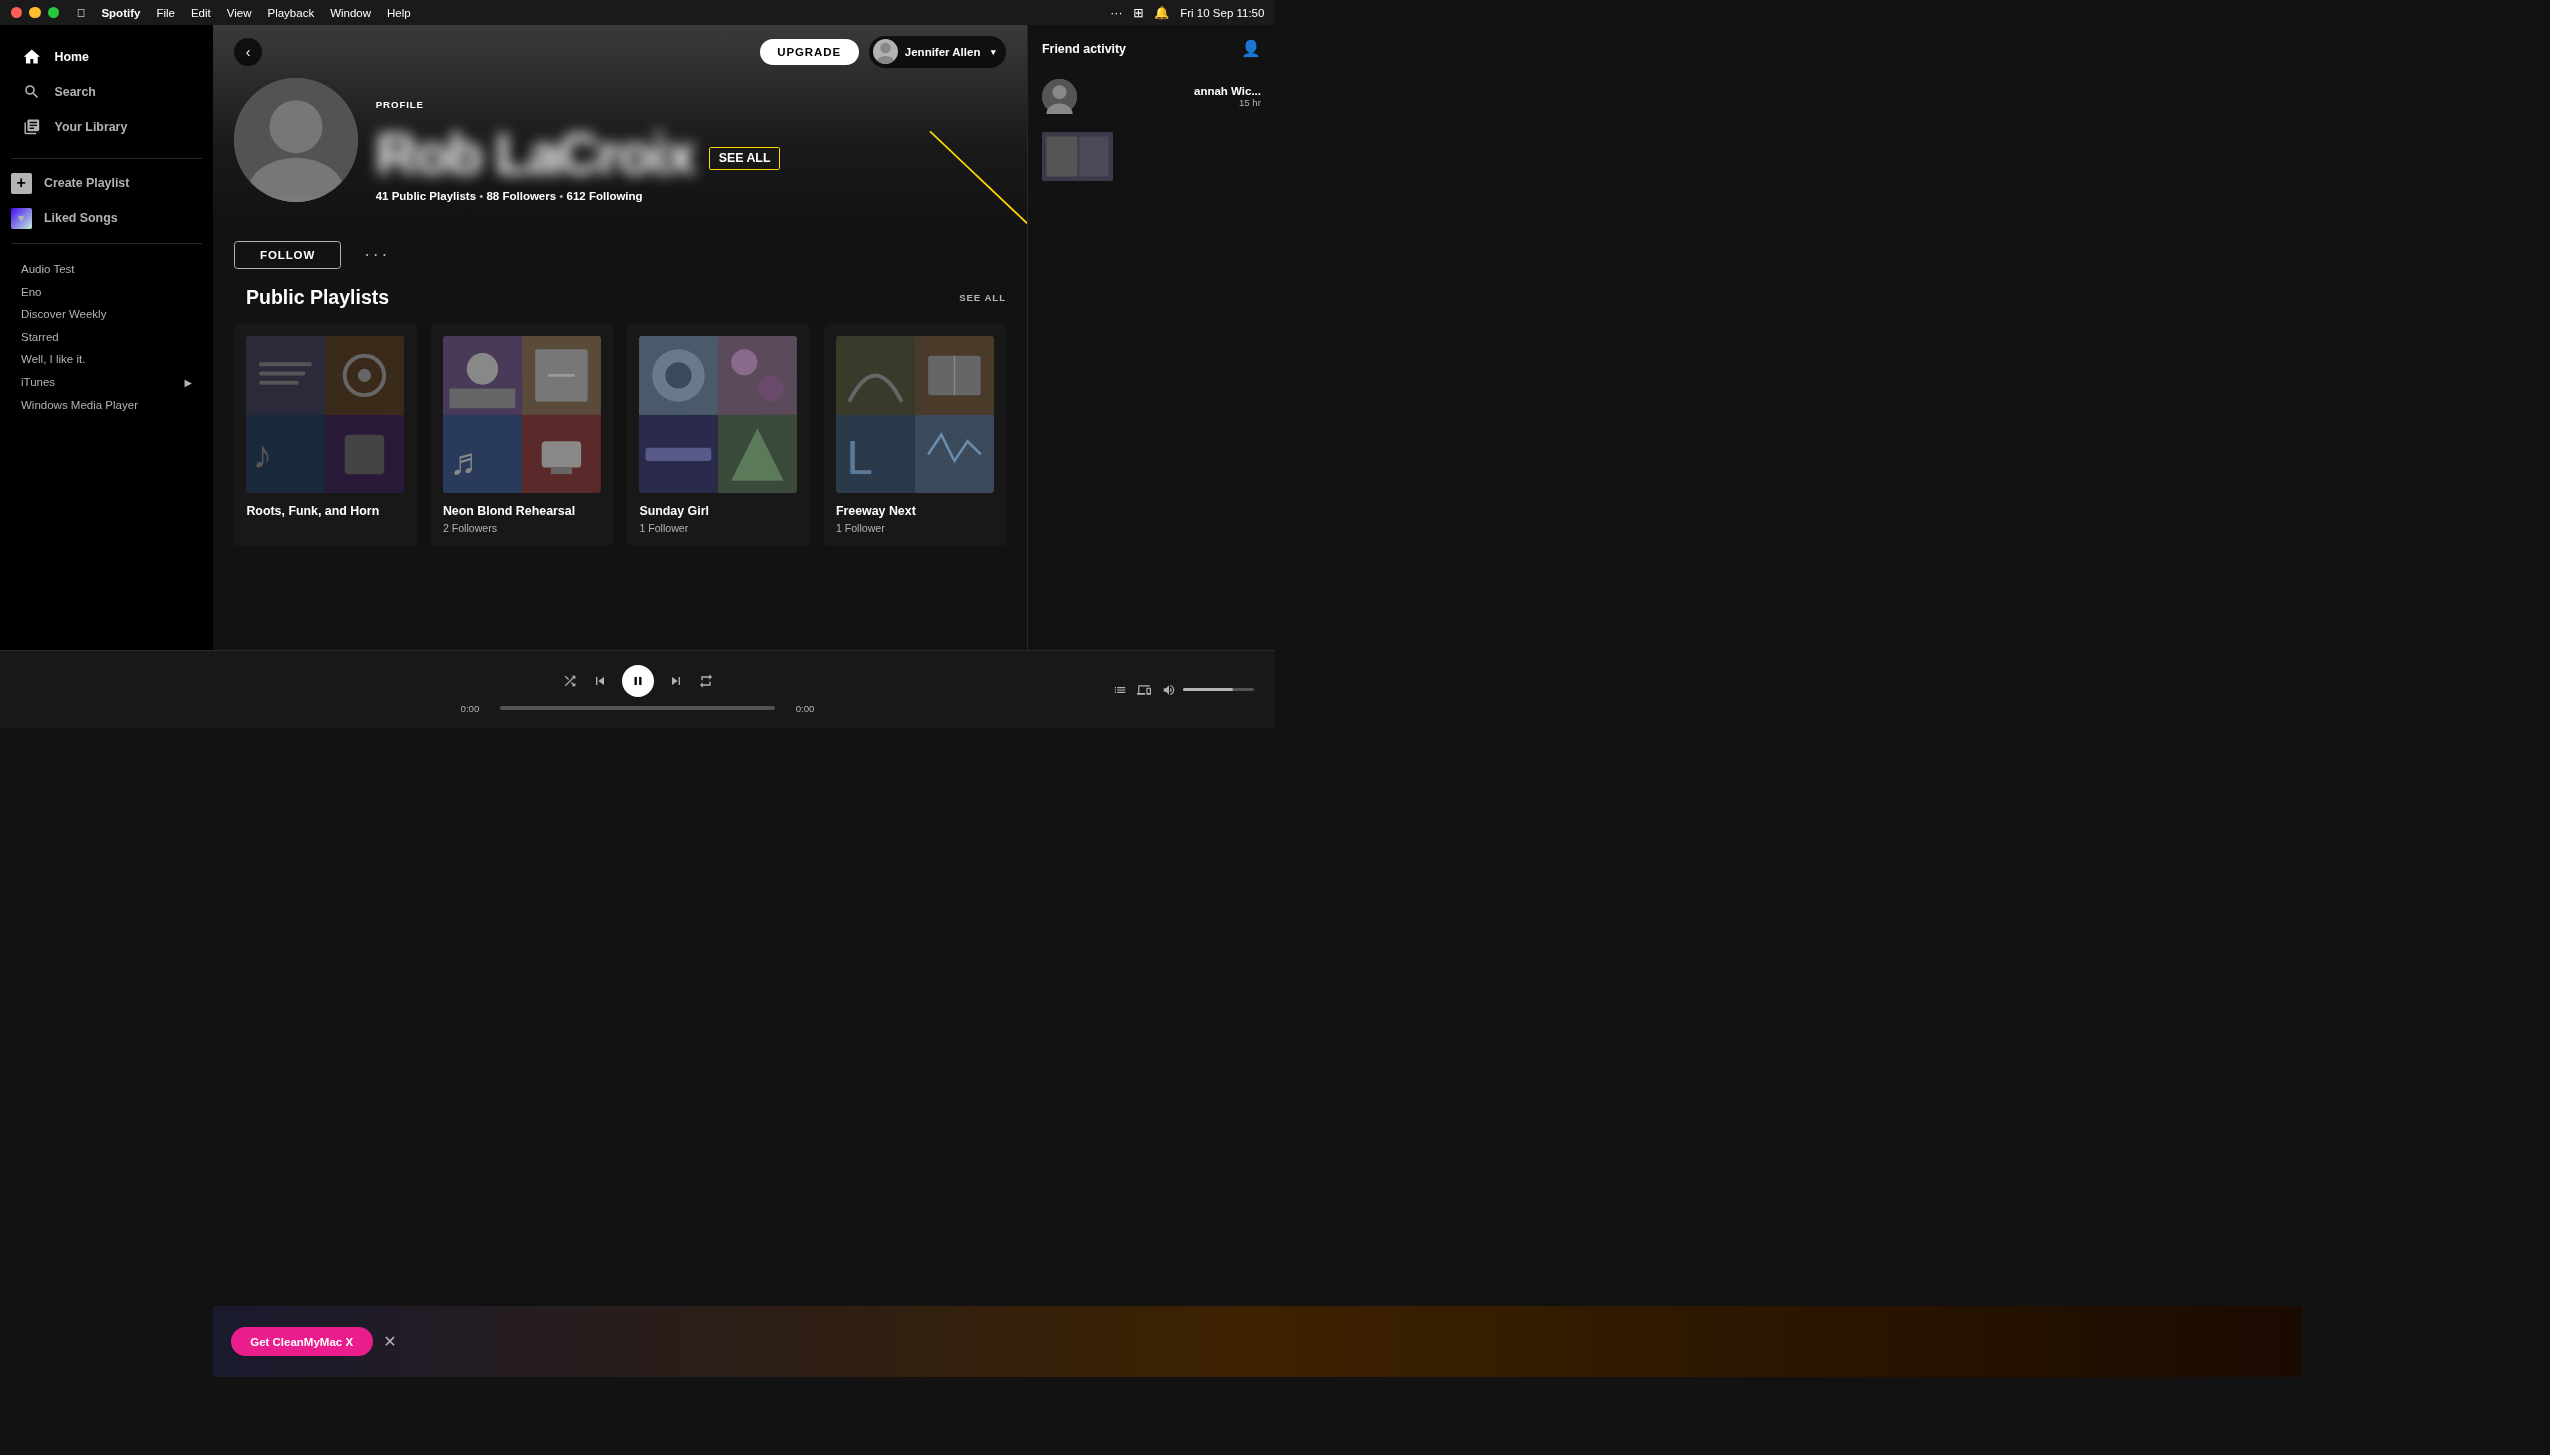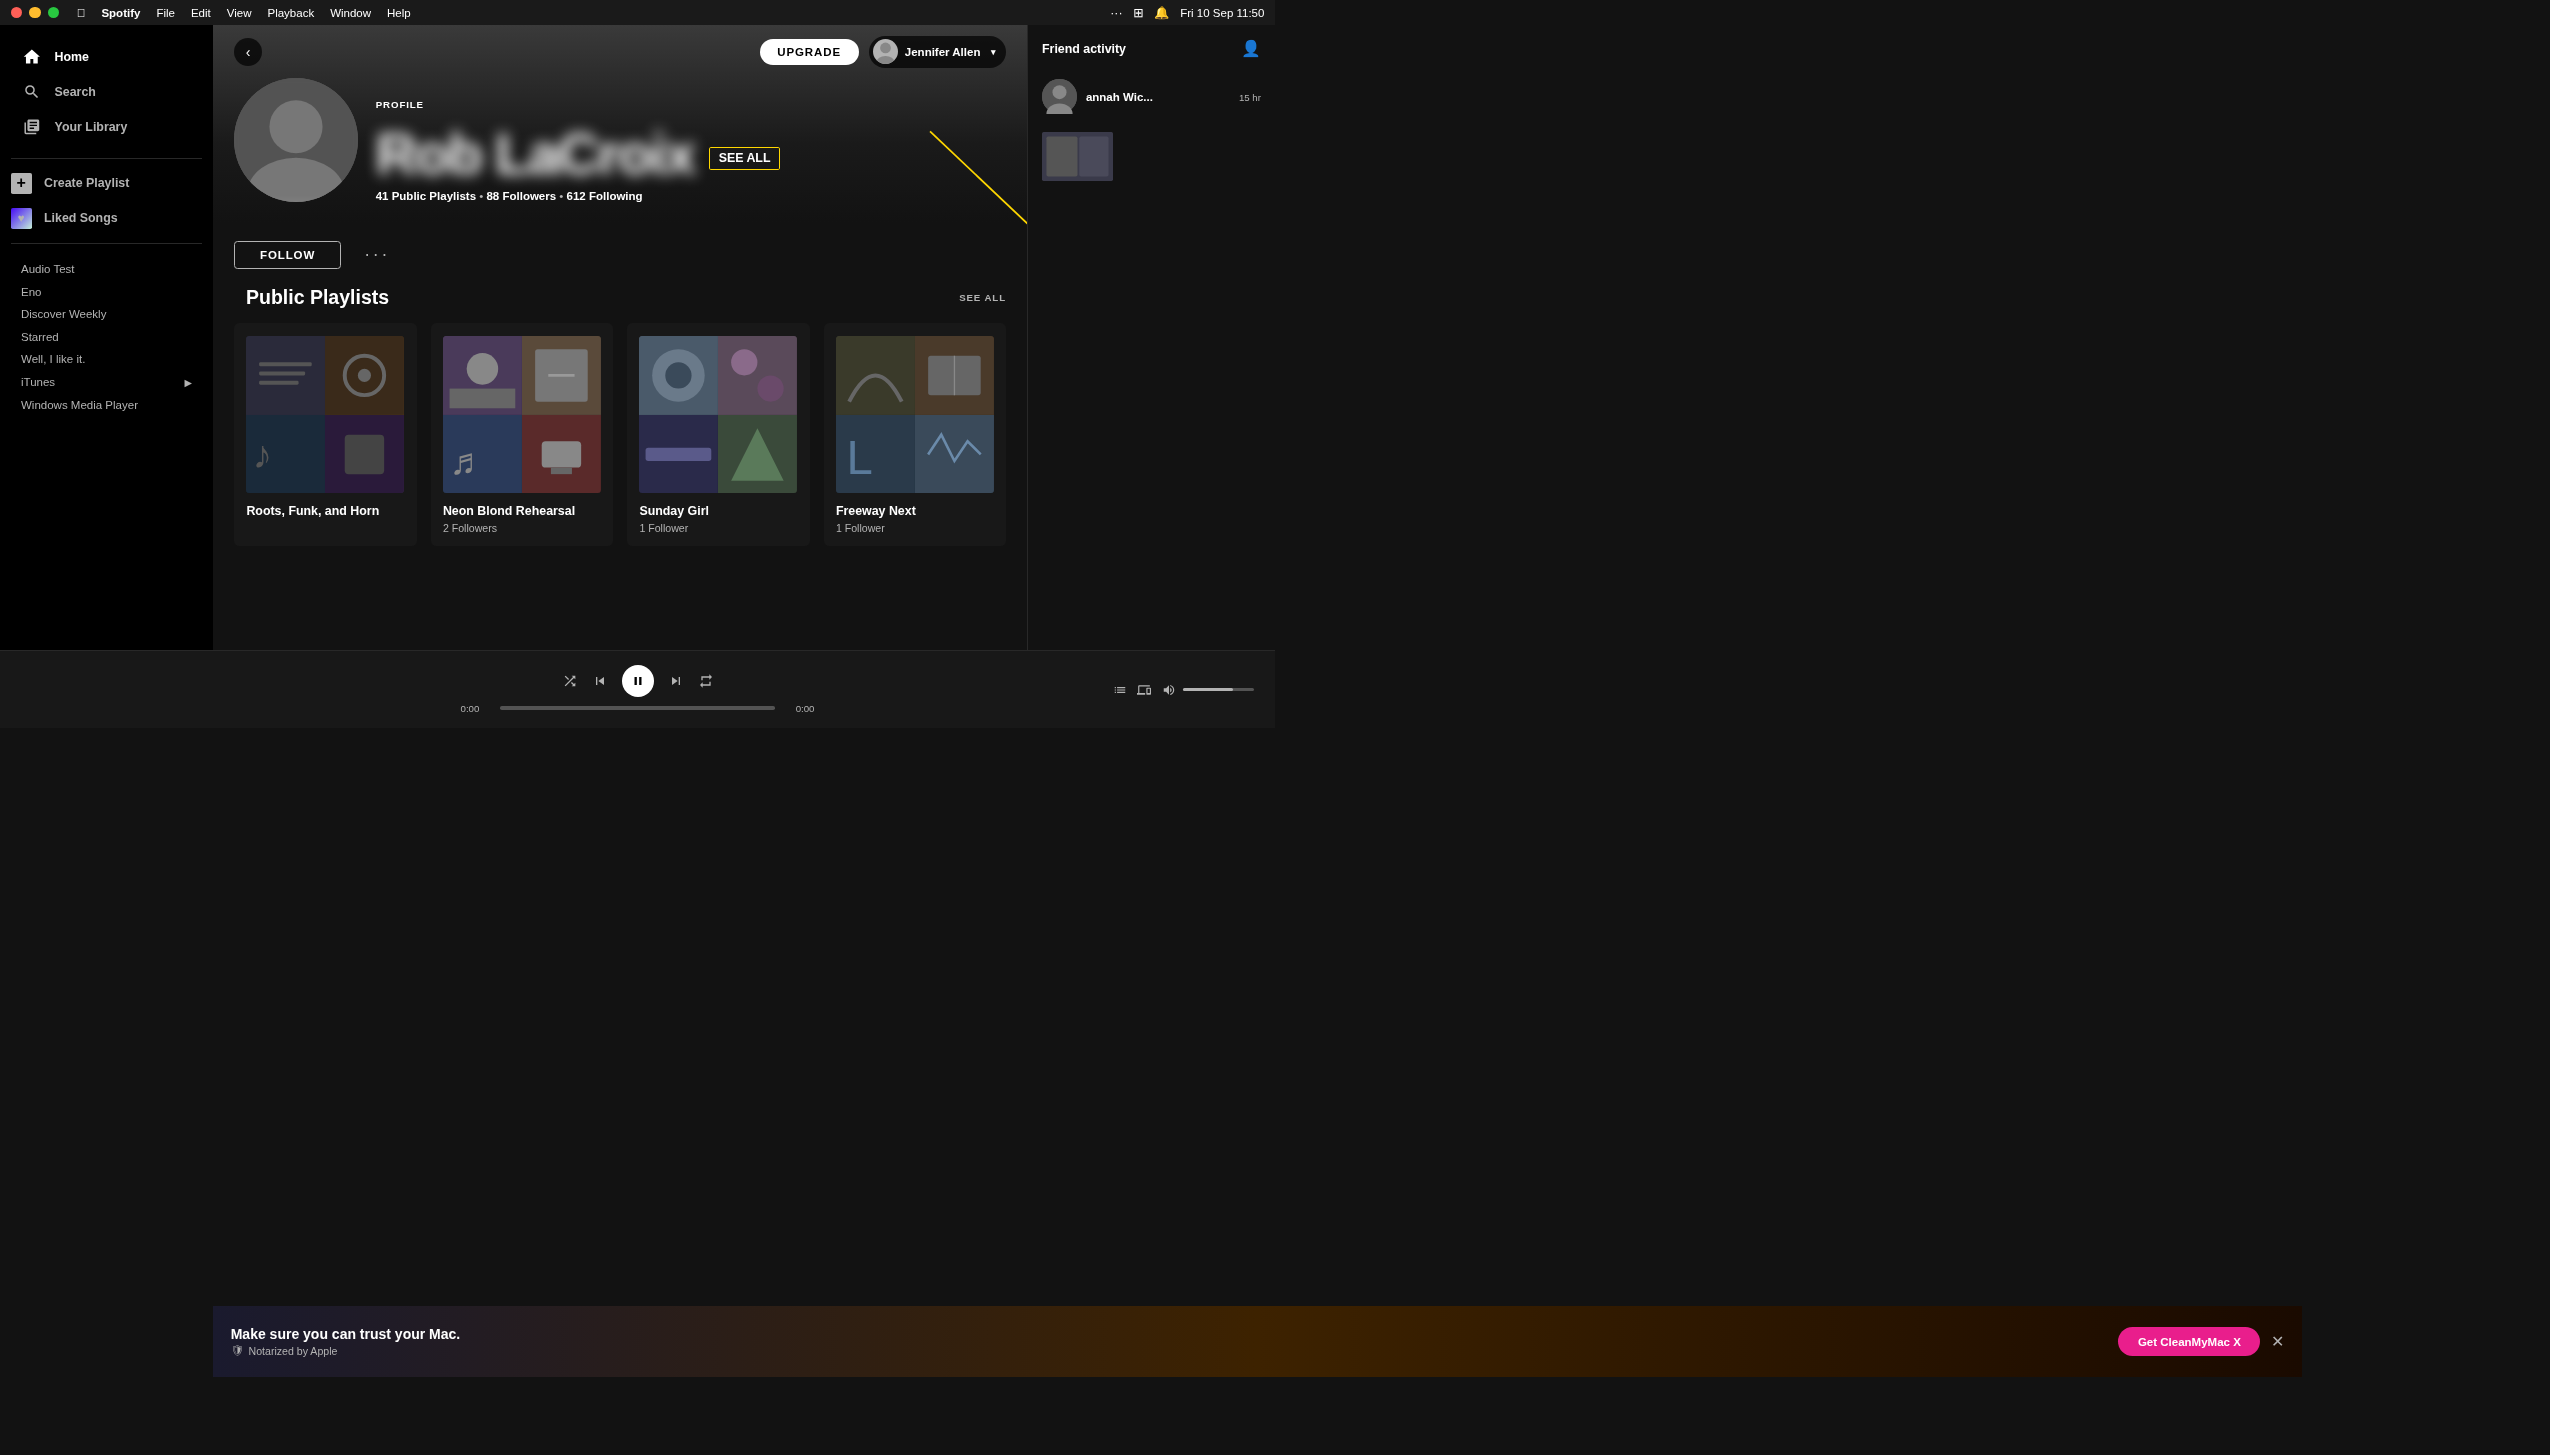--- a/index.html
+++ b/index.html
@@ -924,47 +924,40 @@
     </div>
     <div class="friend-item">
       <div class="friend-avatar">
         <svg width="35" height="35" viewBox="0 0 40 40">
           <rect width="40" height="40" fill="#555" rx="20"></rect>
           <circle cx="20" cy="15" r="8" fill="#888"></circle>
           <ellipse cx="20" cy="40" rx="15" ry="12" fill="#888"></ellipse>
         </svg>
       </div>
       <div class="friend-info">
-        <div style="display:flex;justify-content:space-between;align-items:flex-end;">
+        <div style="display:flex;justify-content:space-between;align-items:flex-end;flex-direction:column;">
           <span class="friend-name">annah Wic...</span>
           <span class="friend-time">15 hr</span>
         </div>
         <div class="friend-track"></div>
       </div>
     </div>
     <div class="friend-item" style="margin-top:3.5px;">
       <div style="width:71px;height:49px;background:#444;border-radius:3.5px;flex-shrink:0;">
         <svg width="71" height="49" viewBox="0 0 80 55">
           <rect width="80" height="55" fill="#3a3a4a" rx="2"></rect>
           <rect x="5" y="5" width="35" height="45" fill="#555" rx="2"></rect>
           <rect x="42" y="5" width="33" height="45" fill="#4a4a5a" rx="2"></rect>
         </svg>
       </div>
     </div>
   </div>
 </div>
 
 <div class="ad-banner">
-  <div class="ad-text-area">
-    <div class="ad-headline">Make sure you can trust your Mac.</div>
-    <div class="ad-sub">
-      <span>🛡</span>
-      <span>Notarized by Apple</span>
-    </div>
-  </div>
   <button class="ad-cta">Get CleanMyMac X</button>
   <button class="ad-close">✕</button>
 </div>
 
 <div class="bottom-bar">
   <div class="player-left"></div>
   <div class="player-center">
     <div class="player-controls">
       <button class="ctrl-btn">
         <svg width="16" height="16" viewBox="0 0 24 24" fill="currentColor">

